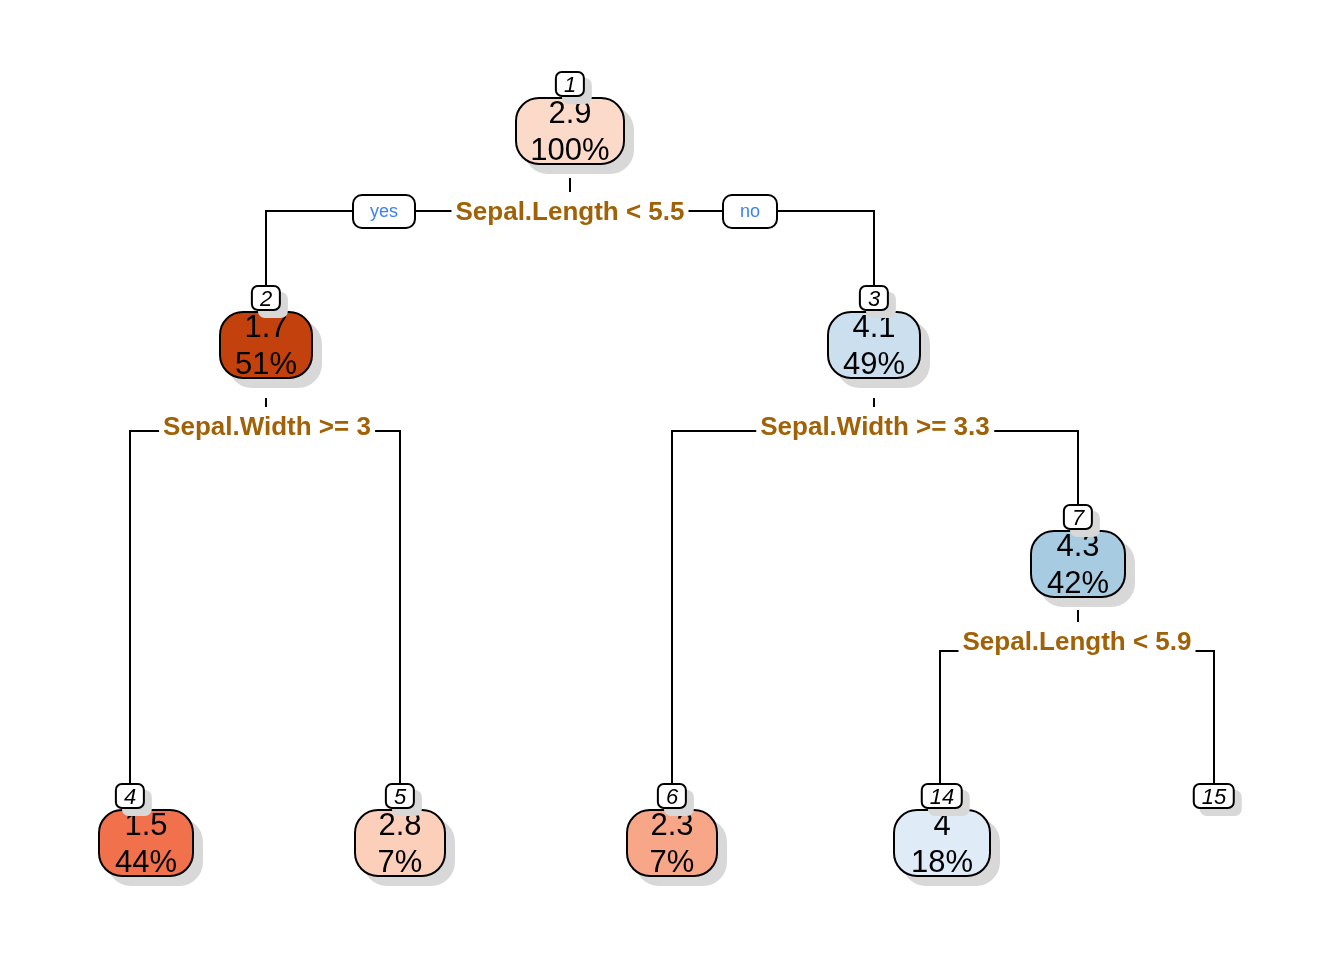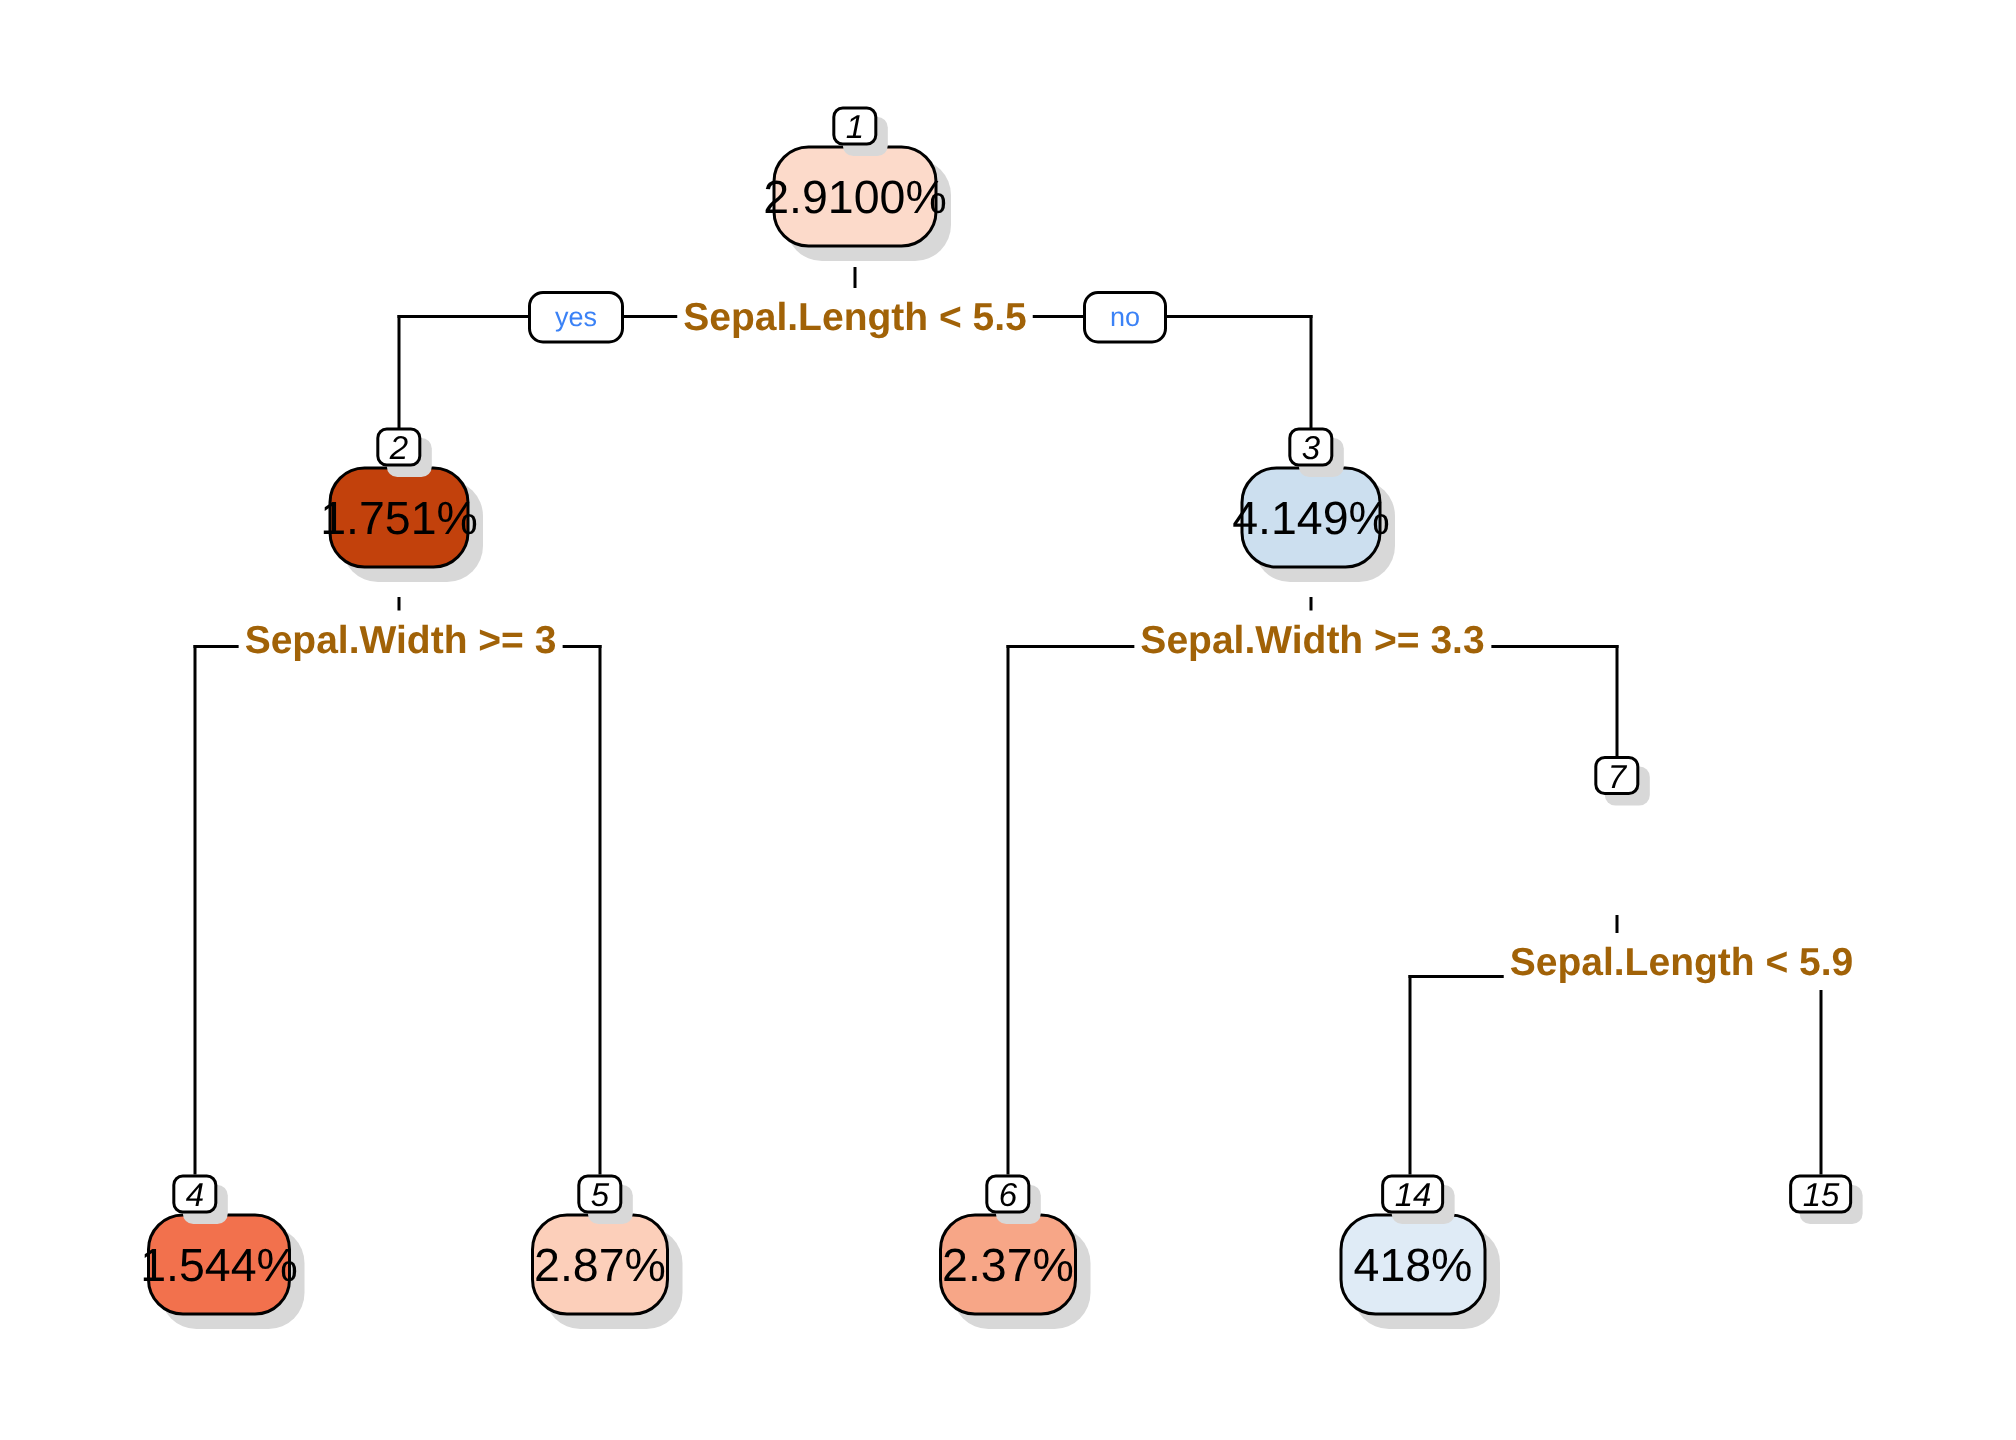--- a/index.html
+++ b/index.html
@@ -15,21 +15,21 @@
     position: absolute;
     background: #000000;
   }
   .node {
     position: absolute;
     height: 68px;
     border: 2px solid #000000;
     border-radius: 24px;
     box-shadow: 9px 9px 0 #d8d8d8;
     display: flex;
-    flex-direction: row;
+    flex-direction: column;
     align-items: center;
     justify-content: center;
     font-size: 31px;
     line-height: 37px;
     color: #000000;
     box-sizing: border-box;
   }
   .badge {
     position: absolute;
     transform: translateX(-50%);
@@ -96,21 +96,21 @@
   <div class="line" style="left: 1077px; top: 430px; width: 2px; height: 74px; background-color: rgb(0, 0, 0);"></div>
 
   <div class="line" style="left: 1077px; top: 610px; width: 2px; height: 42px; background-color: rgb(0, 0, 0);"></div>
   <div class="line" style="left: 939px; top: 650px; width: 276px; height: 2px; background-color: rgb(0, 0, 0);"></div>
   <div class="line" style="left: 939px; top: 650px; width: 2px; height: 133px; background-color: rgb(0, 0, 0);"></div>
   <div class="line" style="left: 1213px; top: 650px; width: 2px; height: 133px; background-color: rgb(0, 0, 0);"></div>
 
   <div class="split-label" style="left:570px;top:192px;">Sepal.Length &lt; 5.5</div>
   <div class="split-label" style="left:267px;top:407px;">Sepal.Width &gt;= 3</div>
   <div class="split-label" style="left:875px;top:407px;">Sepal.Width &gt;= 3.3</div>
-  <div class="split-label" style="left:1077px;top:622px;margin-left:44px;">Sepal.Length &lt; 5.9</div>
+  <div class="split-label" style="left:1077px;top:622px;">Sepal.Length &lt; 5.9</div>
 
   <div class="edge-box" style="left:352px;top:194px;width:64px;height:35px;">yes</div>
   <div class="edge-box" style="left:722px;top:194px;width:56px;height:35px;">no</div>
 
   <div class="node" style="left: 515px; top: 97px; width: 110px; background-color: rgb(252, 218, 202);">
     <div>2.9</div>
     <div>100%</div>
   </div>
   <div class="badge" style="left:570px;top:71px;">1</div>
 
@@ -119,20 +119,24 @@
     <div>51%</div>
   </div>
   <div class="badge" style="left:266px;top:285px;">2</div>
 
   <div class="node" style="left: 827px; top: 311px; width: 94px; background-color: rgb(204, 223, 239);">
     <div>4.1</div>
     <div>49%</div>
   </div>
   <div class="badge" style="left:874px;top:285px;">3</div>
 
+  <div class="node" style="left: 1030px; top: 530px; width: 96px; background-color: rgb(167, 204, 226);">
+    <div>4.3</div>
+    <div>42%</div>
+  </div>
   <div class="badge" style="left:1078px;top:504px;">7</div>
 
   <div class="node" style="left: 82px; top: 809px; width: 96px; background-color: rgb(242, 113, 77); margin-left: 16px;">
     <div>1.5</div>
     <div>44%</div>
   </div>
   <div class="badge" style="left:130px;top:783px;">4</div>
 
   <div class="node" style="left: 354px; top: 809px; width: 92px; background-color: rgb(252, 207, 186);">
     <div>2.8</div>

